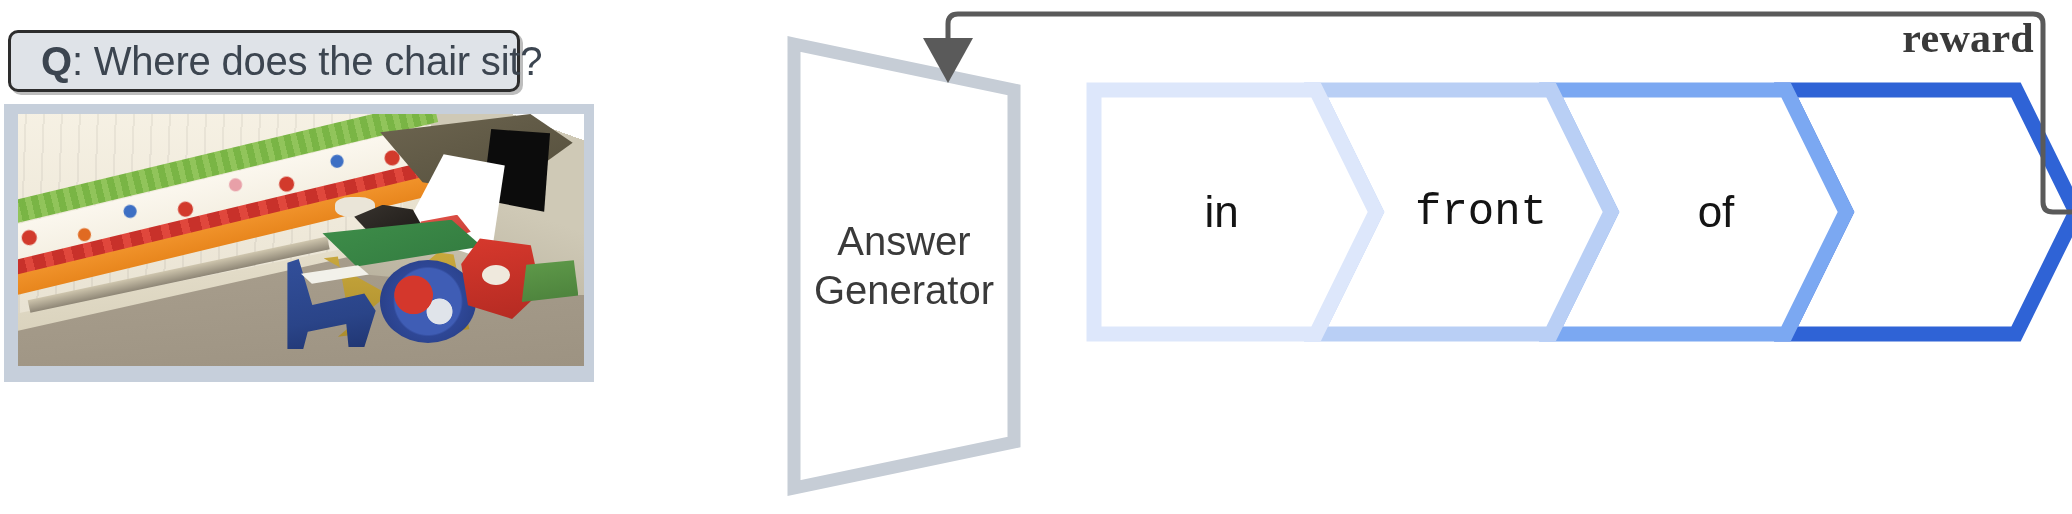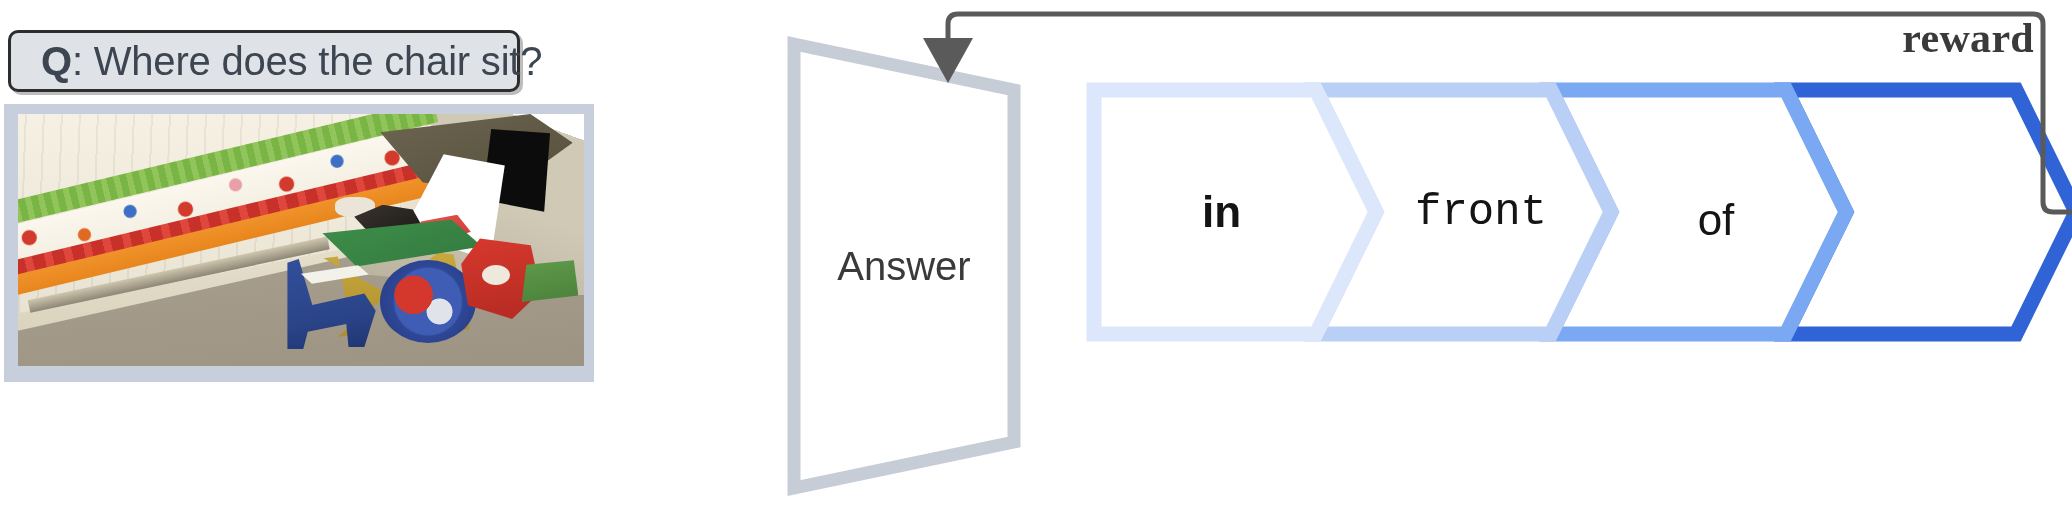--- a/index.html
+++ b/index.html
@@ -306,38 +306,39 @@
       <div class="layer toy-green"></div>
     </div>
   </div>
 
   <div id="answer-generator">
     <svg class="svg-abs" width="232" height="456" viewBox="0 0 232 456">
       <polygon points="6,6 226,52 226,404 6,450" fill="#ffffff" stroke="#c6cdd6" stroke-width="13" stroke-linejoin="miter"></polygon>
     </svg>
     <div id="ag-label">
       <span>Answer</span>
+      <span>Generator</span>
     </div>
   </div>
 
   <div id="chevron-strip">
     <svg class="svg-abs" width="990" height="260" viewBox="0 0 990 260">
 
       <polygon id="chev-3" points="700,8 930,8 990,130 930,252 700,252 760,130" fill="#ffffff" stroke="#2f63d6" stroke-width="15" stroke-linejoin="miter"></polygon>
 
       <polygon id="chev-2" points="465,8 700,8 760,130 700,252 465,252 525,130" fill="#ffffff" stroke="#7ba8f2" stroke-width="15" stroke-linejoin="miter"></polygon>
 
       <polygon id="chev-1" points="230,8 465,8 525,130 465,252 230,252 290,130" fill="#ffffff" stroke="#b9cff5" stroke-width="15" stroke-linejoin="miter"></polygon>
 
       <polygon id="chev-0" points="8,8 230,8 290,130 230,252 8,252" fill="#ffffff" stroke="#dde7fb" stroke-width="15" stroke-linejoin="miter"></polygon>
     </svg>
 
-    <div class="chev-label" style="left:8px;  width:255px;font-weight:bold;">in</div>
+    <div class="chev-label" style="left:8px;  width:255px;">in</div>
     <div class="chev-label" style="left:280px;width:230px;font-family:Liberation Mono, monospace;">front</div>
-    <div class="chev-label" style="left:515px;width:230px;margin-top:8px;">of</div>
+    <div class="chev-label" style="left:515px;width:230px;">of</div>
   </div>
 
   <svg class="svg-abs" width="2072" height="514" viewBox="0 0 2072 514">
     <defs>
       <marker id="fb-arrow" markerWidth="10" markerHeight="10" refX="2" refY="5" orient="auto" markerUnits="strokeWidth">
         <path d="M0,0 L0,10 L9,5 z" fill="#5a5a5a"></path>
       </marker>
     </defs>
     <path d="M 2076 212
              L 2053 212

